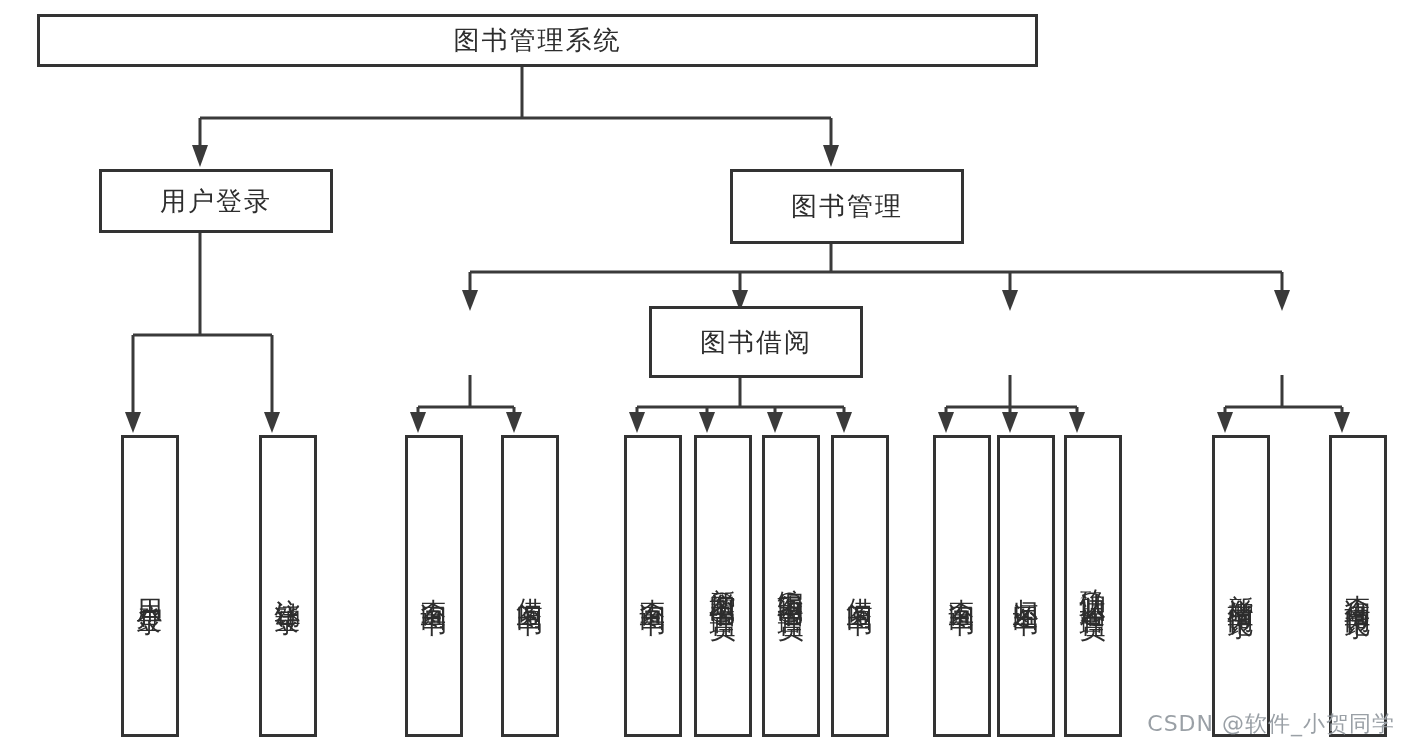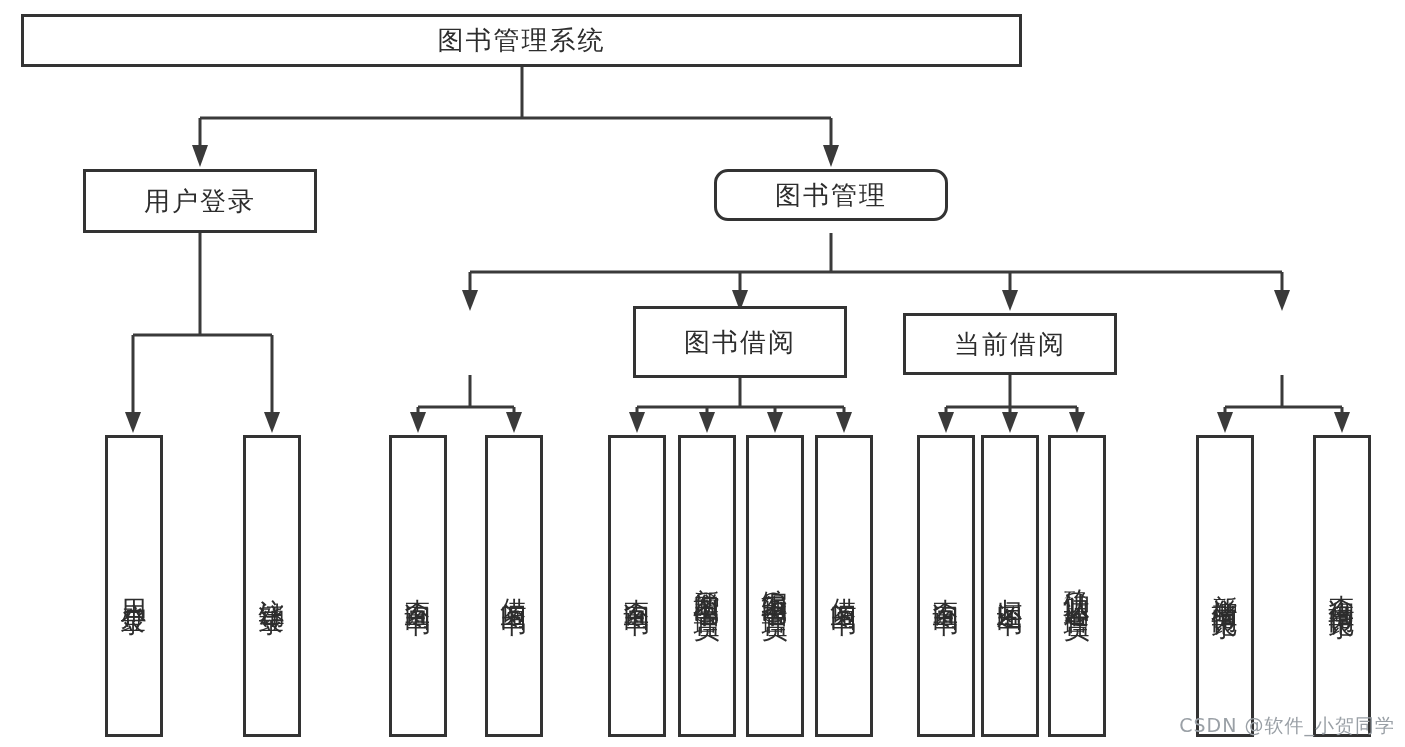--- a/index.html
+++ b/index.html
@@ -28,39 +28,40 @@
     border: 3px solid #333333;
     background: #ffffff;
     display: flex;
     align-items: center;
     justify-content: center;
     color: #2d2d2d;
     font-size: 26px;
     letter-spacing: 2px;
     white-space: nowrap;
     z-index: 2;
+    margin-left: 16px;
   }
   .box.leaf {
     width: 58px;
     top: 435px;
     height: 302px;
   }
   .leaf .vlabel {
     writing-mode: vertical-rl;
     text-orientation: mixed;
     letter-spacing: 4px;
     font-size: 26px;
     line-height: 1;
     white-space: nowrap;
   }
   .watermark {
     position: absolute;
     right: 10px;
     bottom: 8px;
-    font-size: 19px;
+    font-size: 22px;
     letter-spacing: 1px;
     color: #9aa0a6;
     z-index: 5;
   }
 </style>
 </head>
 <body>
 
 <div id="canvas">
 
@@ -103,24 +104,23 @@
       <polygon points="1002,412 1018,412 1010,433"></polygon>
       <polygon points="1069,412 1085,412 1077,433"></polygon>
       <polygon points="1217,412 1233,412 1225,433"></polygon>
       <polygon points="1334,412 1350,412 1342,433"></polygon>
     </g>
   </svg>
 
   <div class="box" style="left:21px; top:14px; width:1001px; height:53px;">图书管理系统</div>
 
   <div class="box" style="left:83px; top:169px; width:234px; height:64px;">用户登录</div>
-  <div class="box" style="left:714px; top:169px; width:234px; height:52px;border-radius:14px;">图书管理</div>
+  <div class="box" style="left:714px; top:169px; width:234px; height:75px;">图书管理</div>
 
   <div class="box" style="left:633px; top:306px; width:214px; height:72px;">图书借阅</div>
-  <div class="box" style="left:903px; top:313px; width:214px; height:62px;">当前借阅</div>
 
   <div class="box leaf" style="left:105px;">
     <span class="vlabel">用户登录</span>
   </div>
   <div class="box leaf" style="left:243px;">
     <span class="vlabel">注销登录</span>
   </div>
 
   <div class="box leaf" style="left:389px;">
     <span class="vlabel">查询图书</span>

